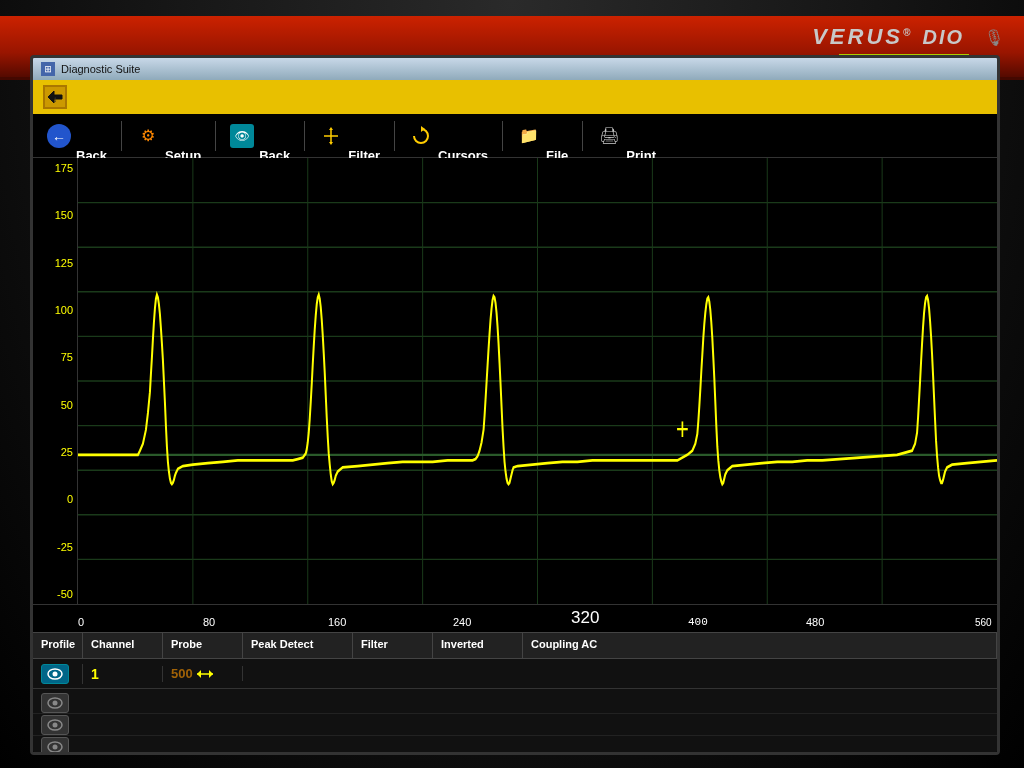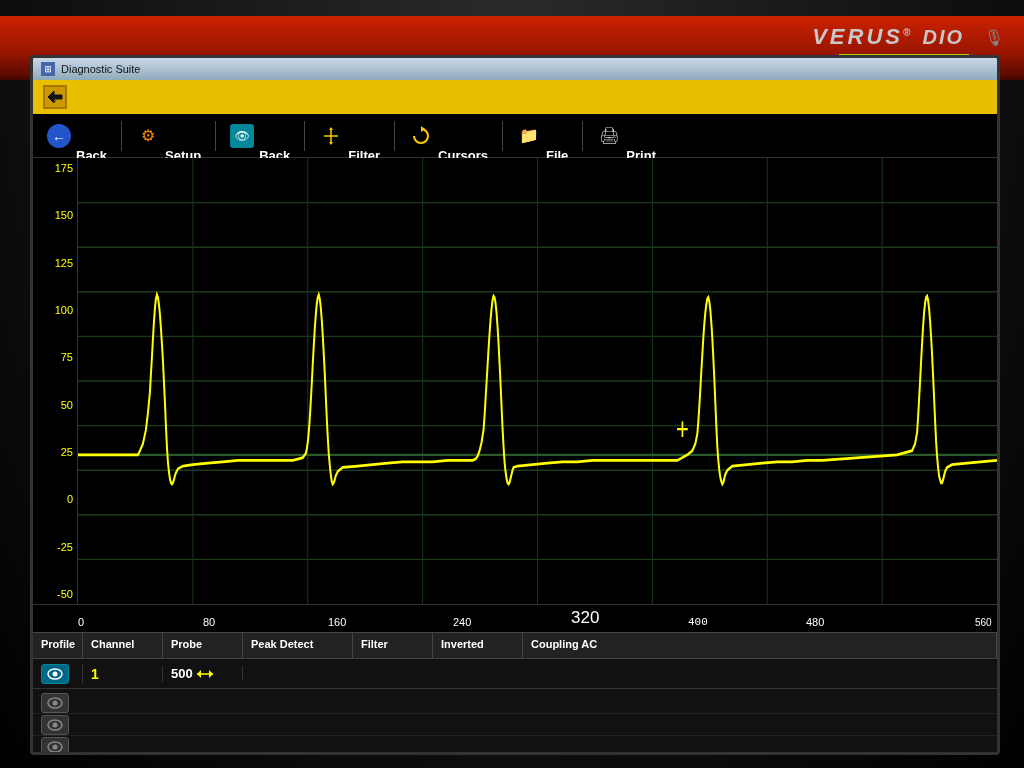--- a/index.html
+++ b/index.html
@@ -277,21 +277,21 @@
       flex: 1;
     }
 
     .channel-num {
       color: #ffff00;
       font-weight: bold;
       font-size: 14px;
     }
 
     .probe-value {
-      color: #ffffff;
+      color: #a16207;
       font-weight: bold;
       font-size: 13px;
     }
 
     
     .eye-icon-btn {
       width: 28px;
       height: 20px;
       background: #006688;
       border: 1px solid #008899;

